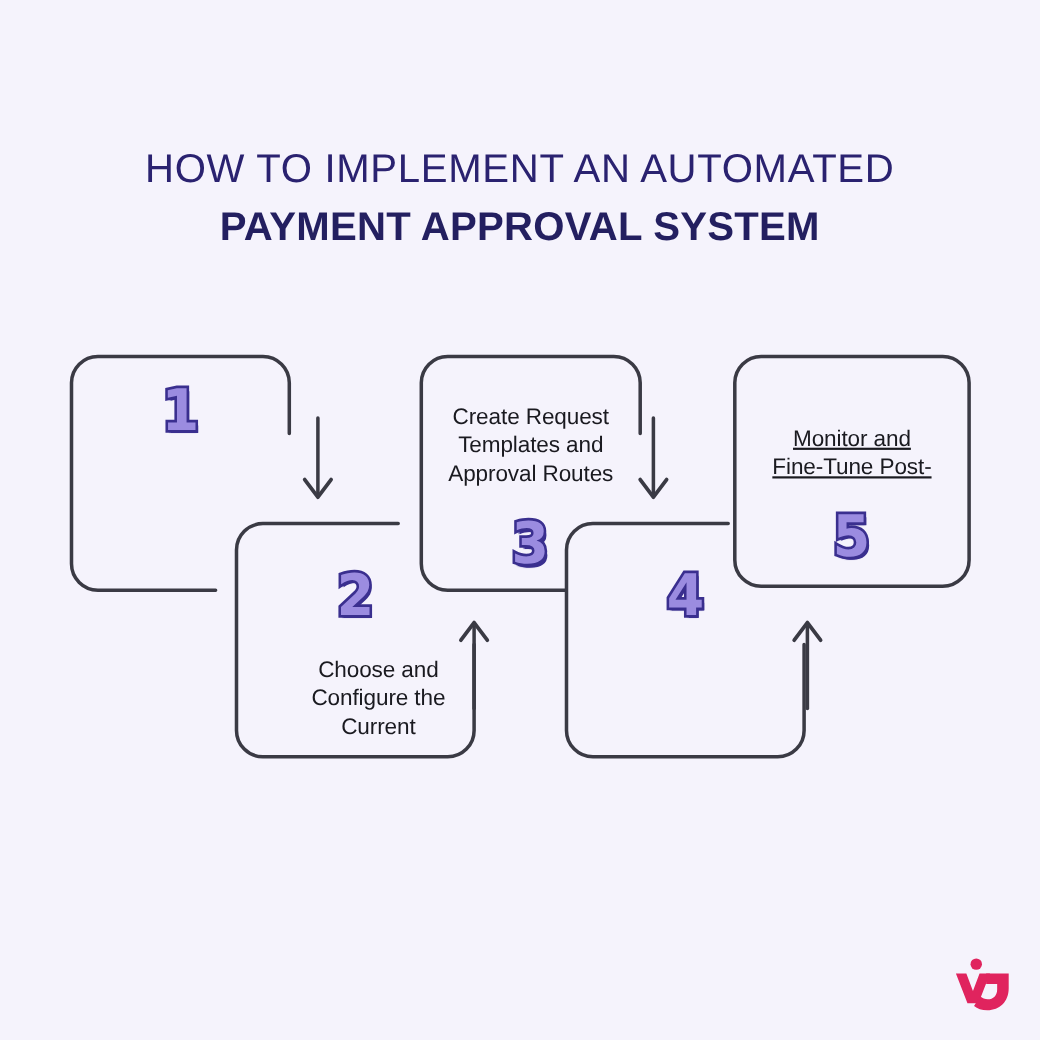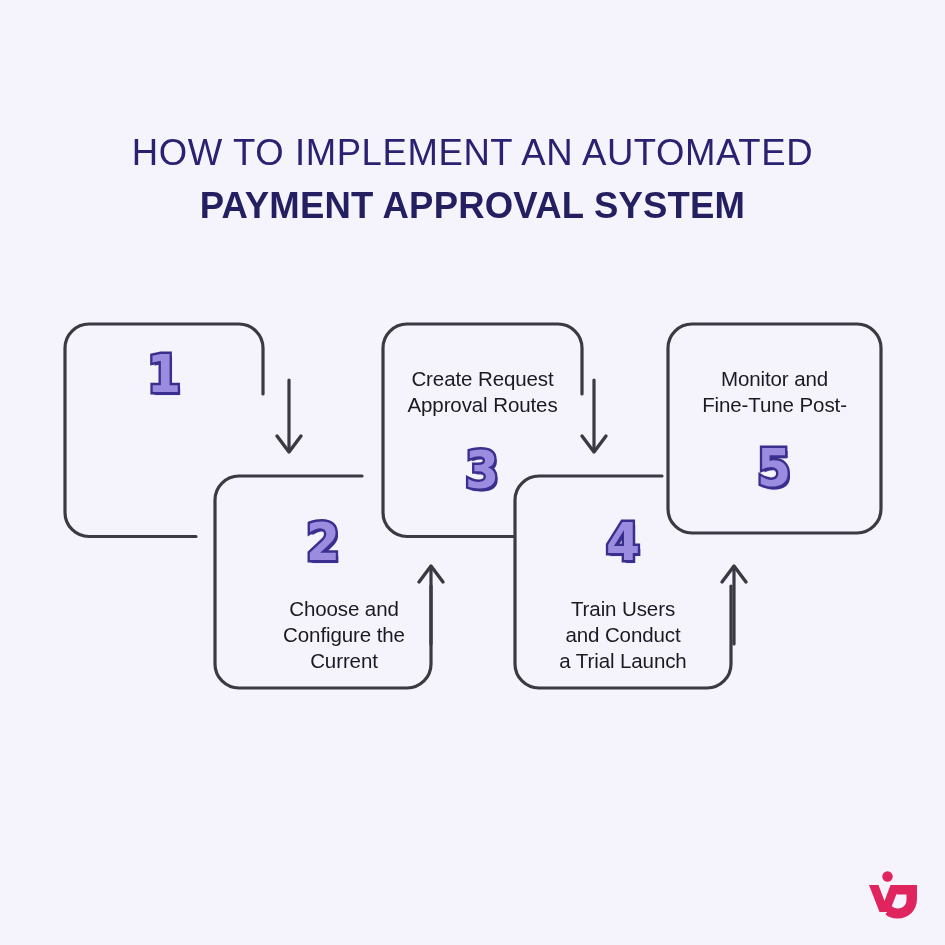--- a/index.html
+++ b/index.html
@@ -175,20 +175,21 @@
     <path d="M 19 34 L 31 18 L 43 34" fill="none" stroke="#3a3a44" stroke-width="3.4" stroke-linecap="round" stroke-linejoin="round"></path>
   </svg>
 
   <div class="step-box layout-text-first" style="left:380px; top:322px; width:205px; height:216px;">
     <svg class="box-outline" width="205" height="216" viewBox="0 0 205 216">
       <path d="M 134 214.5 L 27 214.5 A 24 24 0 0 1 3 190.5 L 3 26 A 24 24 0 0 1 27 2 L 178 2 A 24 24 0 0 1 202 26 L 202 72" fill="none" stroke="#3a3a44" stroke-width="3.2" stroke-linecap="round"></path>
     </svg>
     <div class="step-content">
       <div class="step-text" style="margin-top:44px;">
         <div>Create Request</div>
+        <div>Templates and</div>
         <div>Approval Routes</div>
       </div>
       <div class="step-number-wrap" style="margin-top:26px;">
         <span class="step-number" style="color: rgb(155, 140, 224); -webkit-text-stroke: 5px rgb(58, 47, 143);">3</span>
       </div>
     </div>
   </div>
 
   <svg class="connector" style="left:553px; top:380px; width:60px; height:90px;" viewBox="0 0 60 90">
     <path d="M 41 0 L 41 68" fill="none" stroke="#3a3a44" stroke-width="3.2" stroke-linecap="round"></path>
@@ -196,40 +197,35 @@
   </svg>
 
   <div class="step-box layout-number-first" style="left:512px; top:474px; width:222px; height:216px;">
     <svg class="box-outline" width="222" height="216" viewBox="0 0 222 216">
       <path d="M 150 2 L 27 2 A 24 24 0 0 0 3 26 L 3 190 A 24 24 0 0 0 27 214 L 195 214 A 24 24 0 0 0 219 190 L 219 112" fill="none" stroke="#3a3a44" stroke-width="3.2" stroke-linecap="round"></path>
     </svg>
     <div class="step-content">
       <div class="step-number-wrap" style="margin-top:42px;">
         <span class="step-number" style="color: rgb(155, 140, 224); -webkit-text-stroke: 5px rgb(58, 47, 143);">4</span>
       </div>
-      <div class="step-text" style="margin-top:28px;">
-        <div>Train Users</div>
-        <div>and Conduct</div>
-        <div>a Trial Launch</div>
-      </div>
     </div>
   </div>
 
   <svg class="connector" style="left:703px; top:548px; width:60px; height:100px;" viewBox="0 0 60 100">
     <path d="M 31 96 L 31 22" fill="none" stroke="#3a3a44" stroke-width="3.2" stroke-linecap="round"></path>
     <path d="M 19 34 L 31 18 L 43 34" fill="none" stroke="#3a3a44" stroke-width="3.4" stroke-linecap="round" stroke-linejoin="round"></path>
   </svg>
 
   <div class="step-box layout-text-first" style="left:665px; top:322px; width:219px; height:214px;">
     <svg class="box-outline" width="219" height="214" viewBox="0 0 219 214">
 
       <rect x="3" y="2" width="213" height="209" rx="24" ry="24" fill="none" stroke="#3a3a44" stroke-width="3.2"></rect>
     </svg>
     <div class="step-content">
-      <div class="step-text" style="margin-top:44px;">
+      <div class="step-text" style="margin-top:64px;text-decoration:underline;">
         <div>Monitor and</div>
         <div>Fine-Tune Post-</div>
       </div>
       <div class="step-number-wrap" style="margin-top:24px;">
         <span class="step-number" style="color: rgb(155, 140, 224); -webkit-text-stroke: 5px rgb(58, 47, 143);">5</span>
       </div>
     </div>
   </div>
 
   <svg class="logo" viewBox="0 0 56 56">

